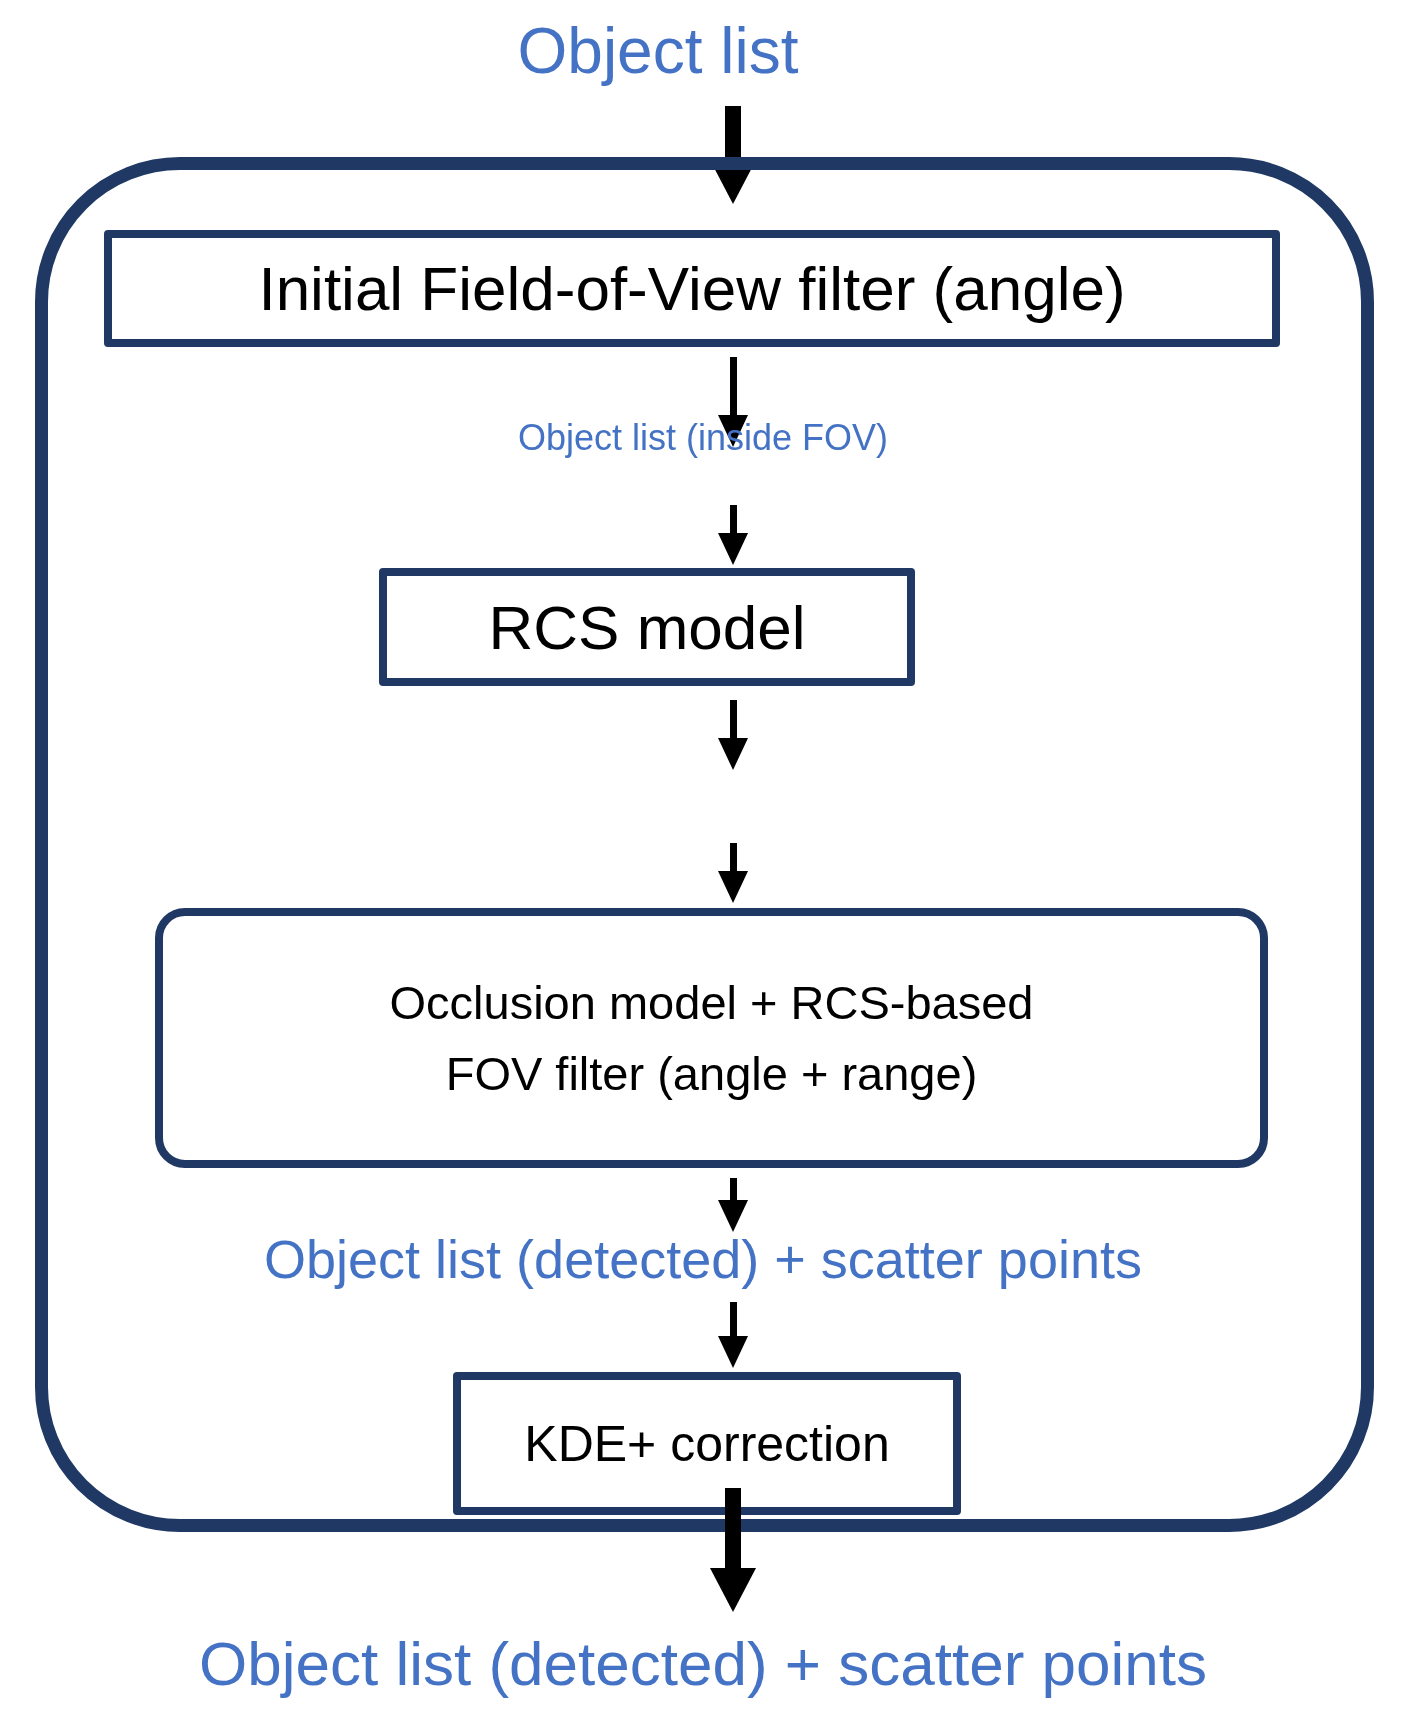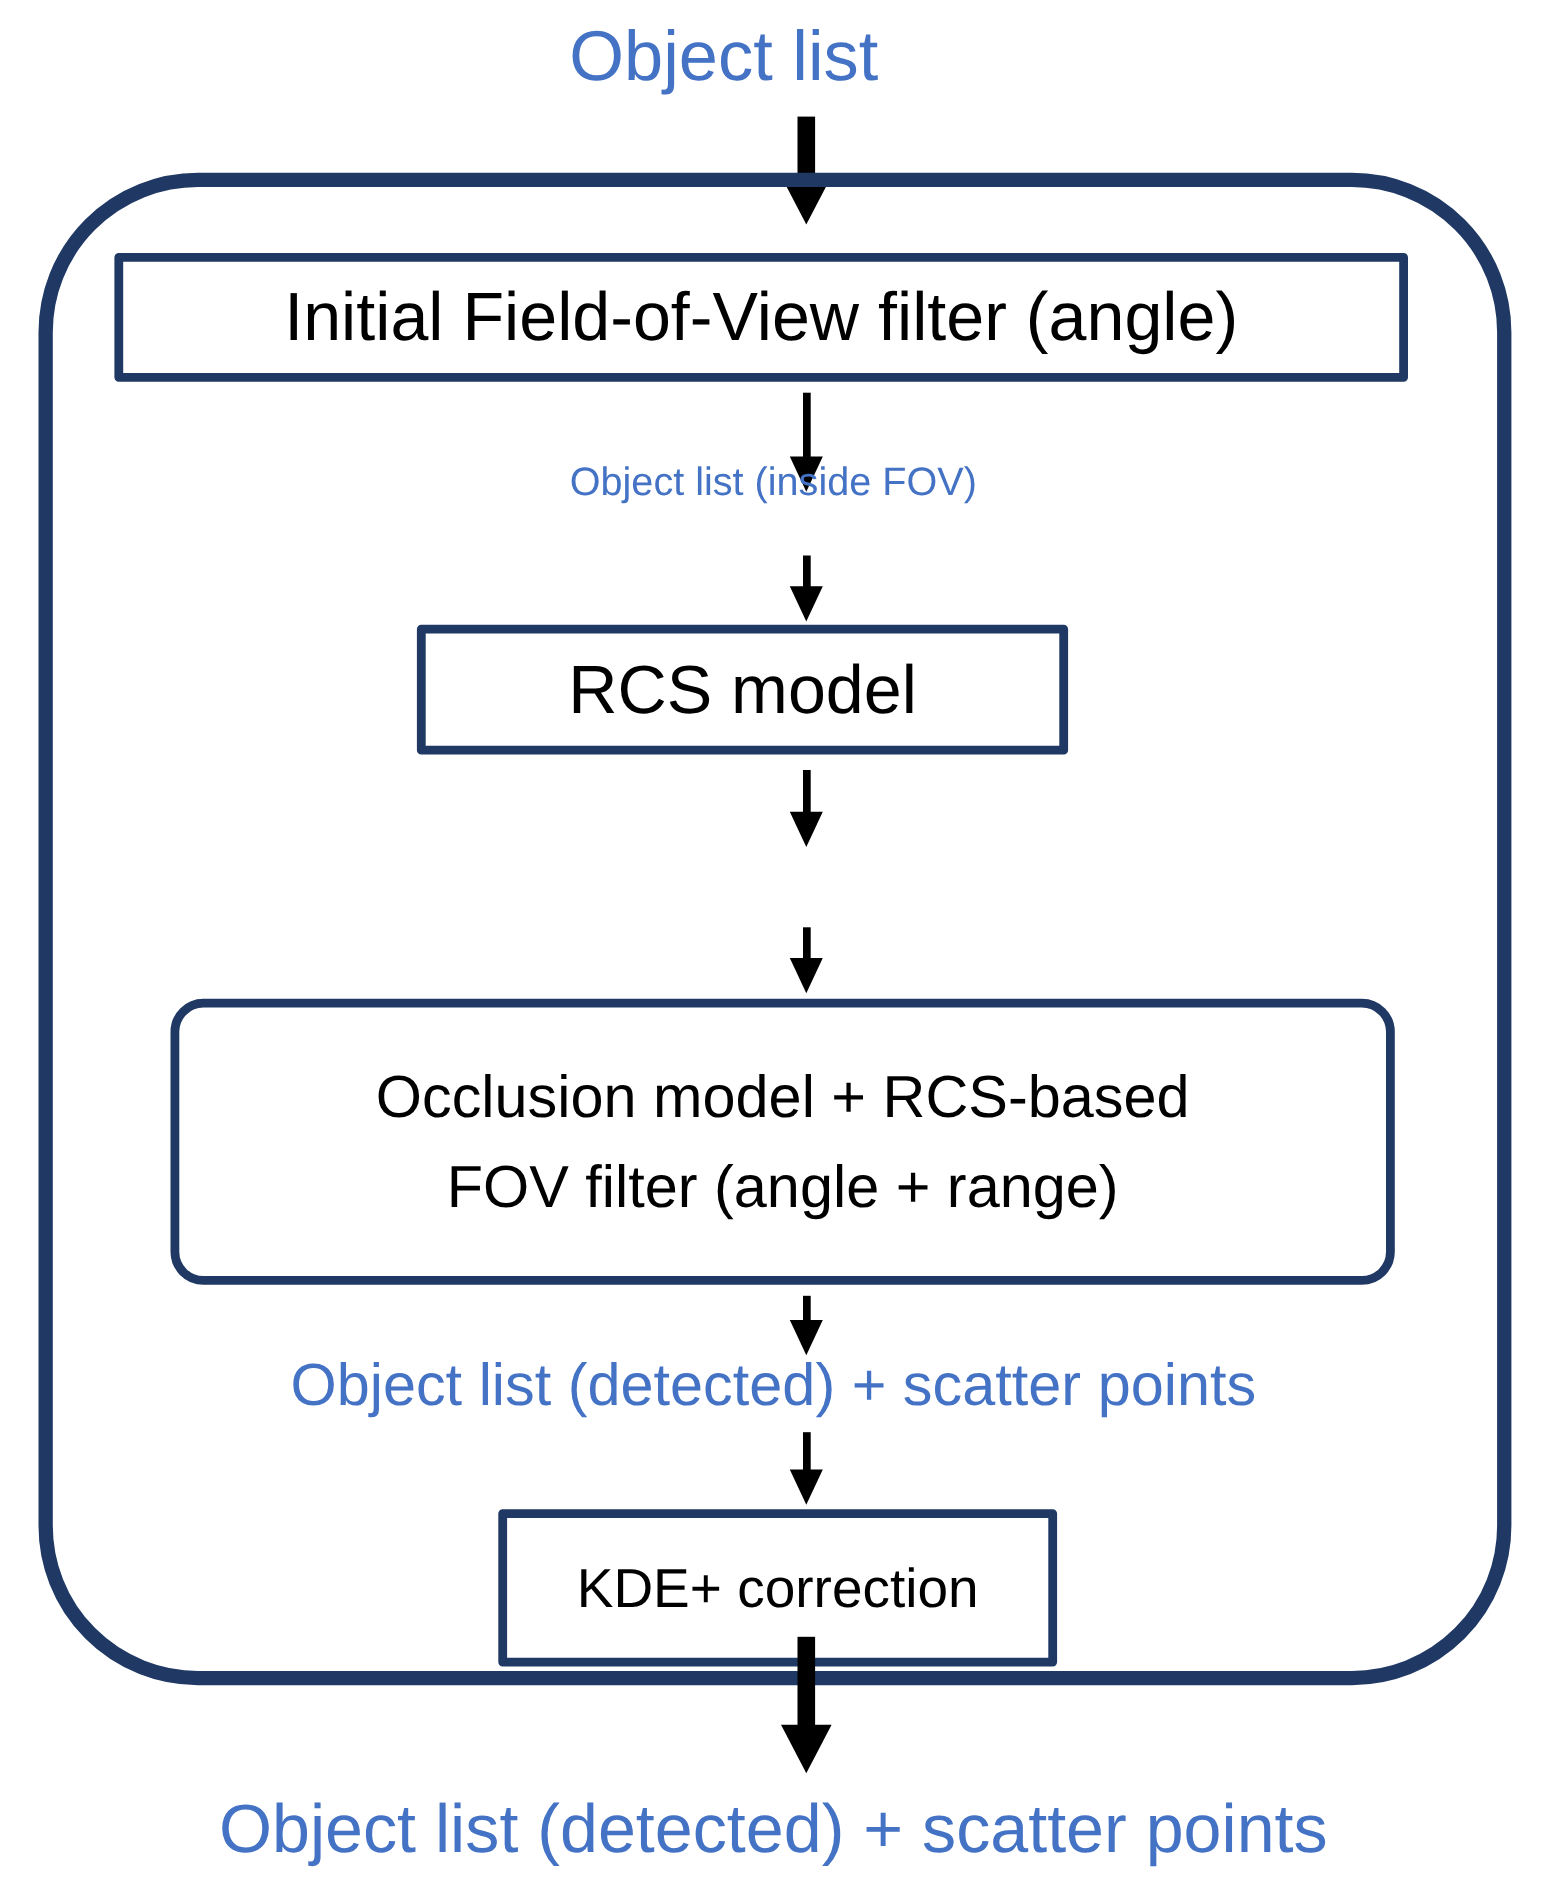--- a/index.html
+++ b/index.html
@@ -44,22 +44,22 @@
     background:#ffffff;
     display:flex;
     flex-direction:column;
     align-items:center;
     justify-content:center;
     color:#000000;
     text-align:center;
     white-space:nowrap;
   }
   .box-fov{left:104px;top:230px;width:1176px;height:117px;font-size:62px;}
-  .box-rcs{left:379px;top:568px;width:592px;height:118px;font-size:62px;}
-  .box-occlusion{left:155px;top:908px;width:1113px;height:260px;font-size:54px;line-height:1.52;border-radius:30px;}
+  .box-rcs{left:379px;top:568px;width:536px;height:118px;font-size:62px;}
+  .box-occlusion{left:155px;top:908px;width:1113px;height:260px;font-size:47px;line-height:1.52;border-radius:30px;}
   .box-kde{left:453px;top:1372px;width:508px;height:143px;font-size:50px;}
 
   .arrow{position:absolute;}
   .arrow .shaft{position:absolute;background:#000000;}
   .arrow .head{
     position:absolute;width:0;height:0;
     border-left:15px solid transparent;
     border-right:15px solid transparent;
     border-top:32px solid #000000;
   }

